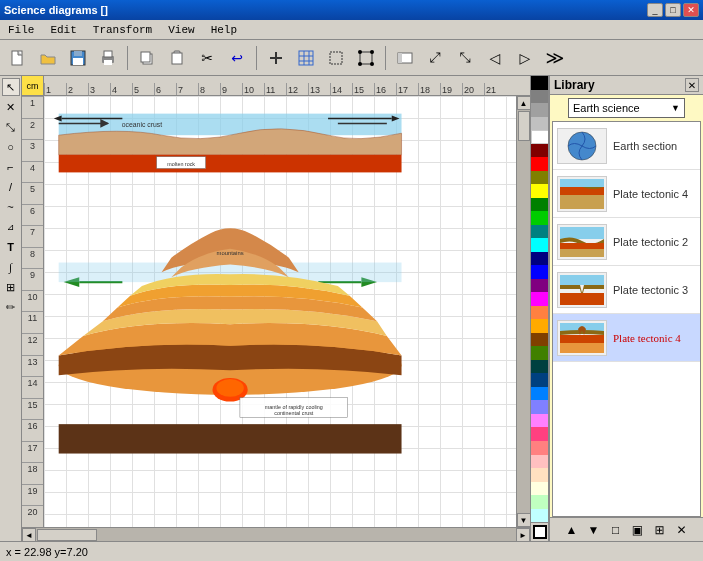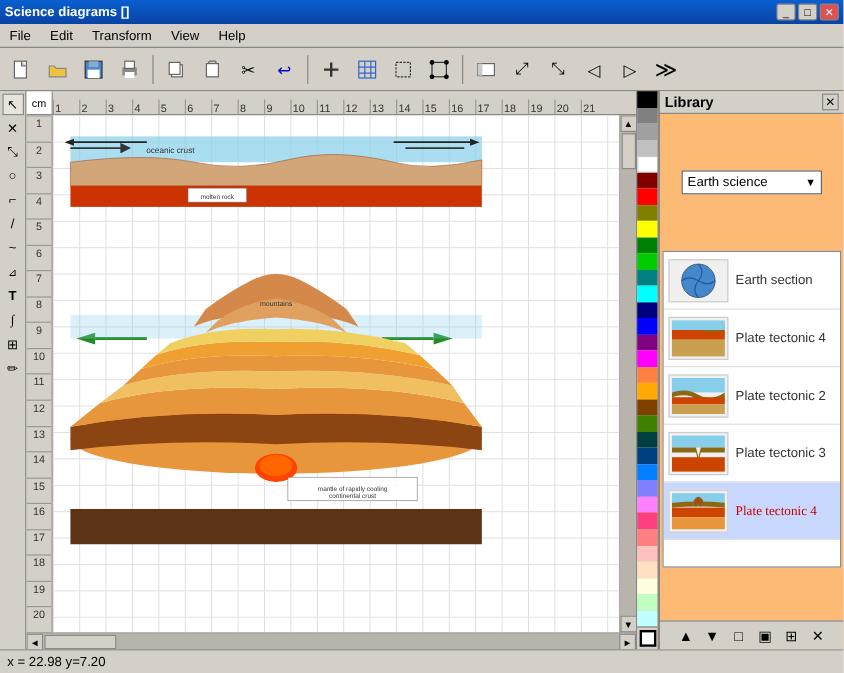--- a/index.html
+++ b/index.html
@@ -28,20 +28,21 @@
 
     
     .menu-bar {
       background: #d4d0c8;
       height: 20px;
       display: flex;
       align-items: center;
       border-bottom: 1px solid #888;
       padding: 0 4px;
       gap: 8px;
+      font-family: Liberation Mono, monospace;
     }
     .menu-item { font-size: 11px; cursor: pointer; padding: 2px 4px; }
 
     
     .toolbar {
       background: #d4d0c8;
       height: 36px;
       display: flex;
       align-items: center;
       padding: 2px 4px;
@@ -99,21 +100,21 @@
       border-bottom: 1px solid #888;
       display: flex;
       align-items: flex-end;
       padding-left: 22px;
       position: relative;
       overflow: hidden;
     }
     .ruler-corner {
       position: absolute; left: 0; top: 0;
       width: 22px; height: 20px;
-      background: #ffffff;
+      background: #fde047;
       border-right: 1px solid #888;
       border-bottom: 1px solid #888;
       display: flex; align-items: center; justify-content: center;
       font-size: 9px;
     }
     .ruler-mark {
       width: 22px;
       display: flex; align-items: flex-start;
       justify-content: flex-start;
       font-size: 9px;
@@ -192,25 +193,24 @@
     }
     .color-swatch {
       width: 18px; height: 14px;
       cursor: pointer;
       border: none;
     }
 
     
     .library-panel {
       width: 155px;
-      background: #fdba74;
+      background: #fef9c3;
       border-left: 2px solid #888;
       display: flex;
       flex-direction: column;
-      gap: 44px;
     }
     .library-header {
       display: flex;
       align-items: center;
       justify-content: space-between;
       padding: 2px 4px;
       border-bottom: 1px solid #888;
       background: #d4d0c8;
     }
     .library-title { font-size: 12px; font-weight: bold; }

